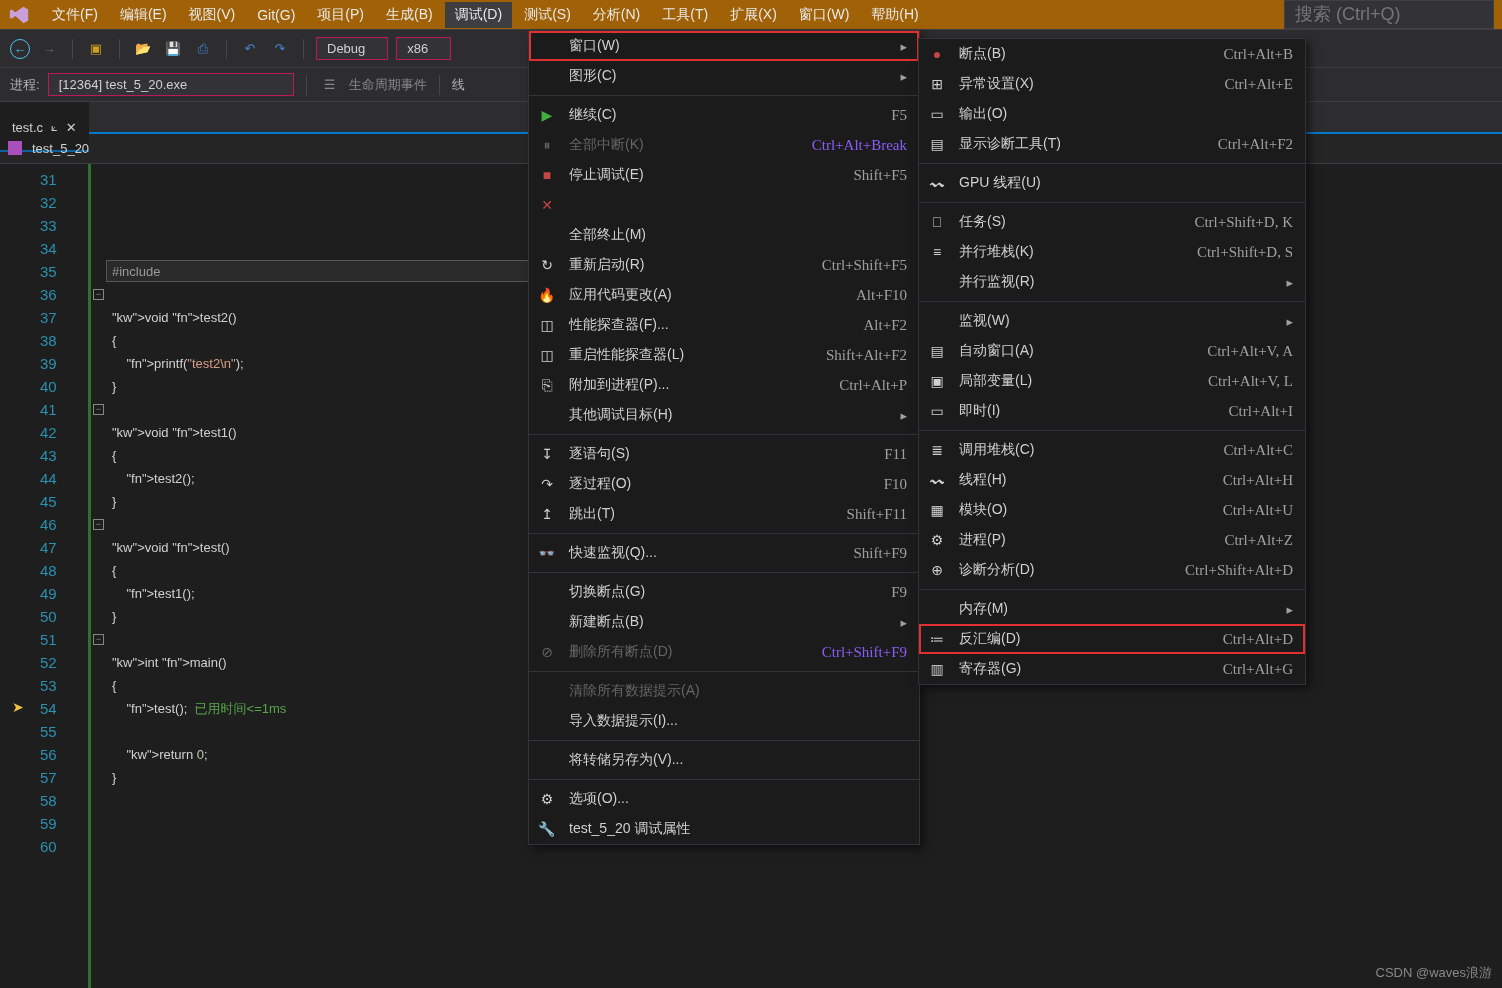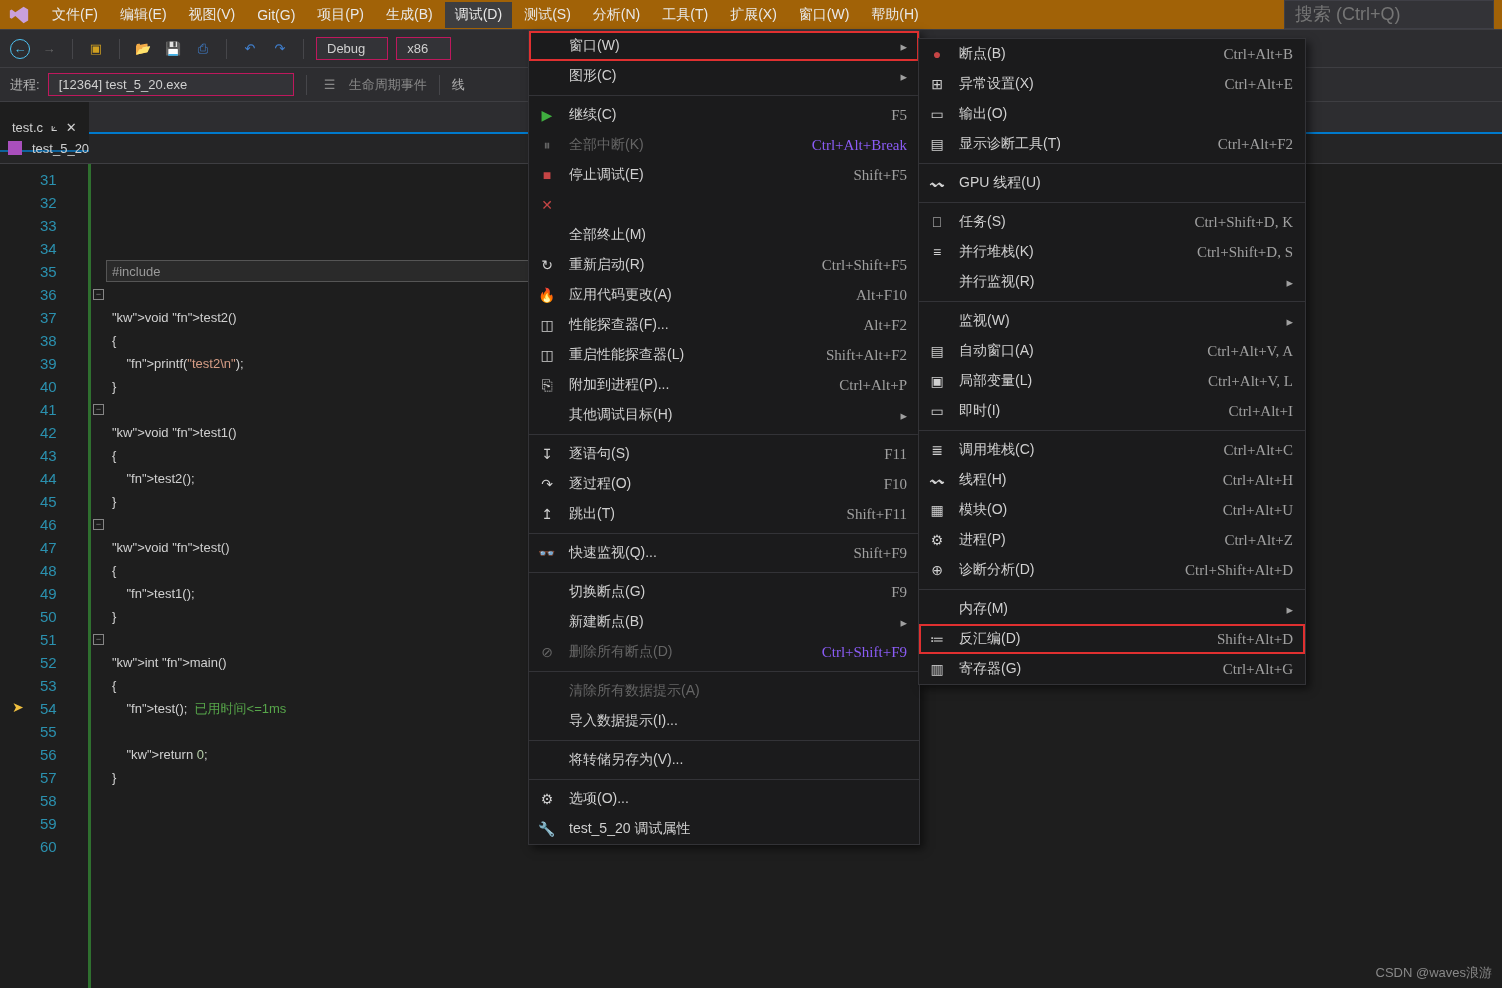--- a/index.html
+++ b/index.html
@@ -377,21 +377,21 @@
     </div>
     <div class="dd-sep"></div>
     <div class="dd-item">
       <span class="dd-icon"></span>
       <span class="dd-label">内存(M)</span>
       <span class="dd-arrow">▸</span>
     </div>
     <div class="dd-item highlighted">
       <span class="dd-icon">≔</span>
       <span class="dd-label">反汇编(D)</span>
-      <span class="dd-shortcut">Shift+Alt+D</span>
+      <span class="dd-shortcut">Ctrl+Alt+D</span>
     </div>
     <div class="dd-item">
       <span class="dd-icon">▥</span>
       <span class="dd-label">寄存器(G)</span>
       <span class="dd-shortcut">Ctrl+Alt+G</span>
     </div>
   </div>
 
 <div class="watermark">CSDN @waves浪游</div>
 

